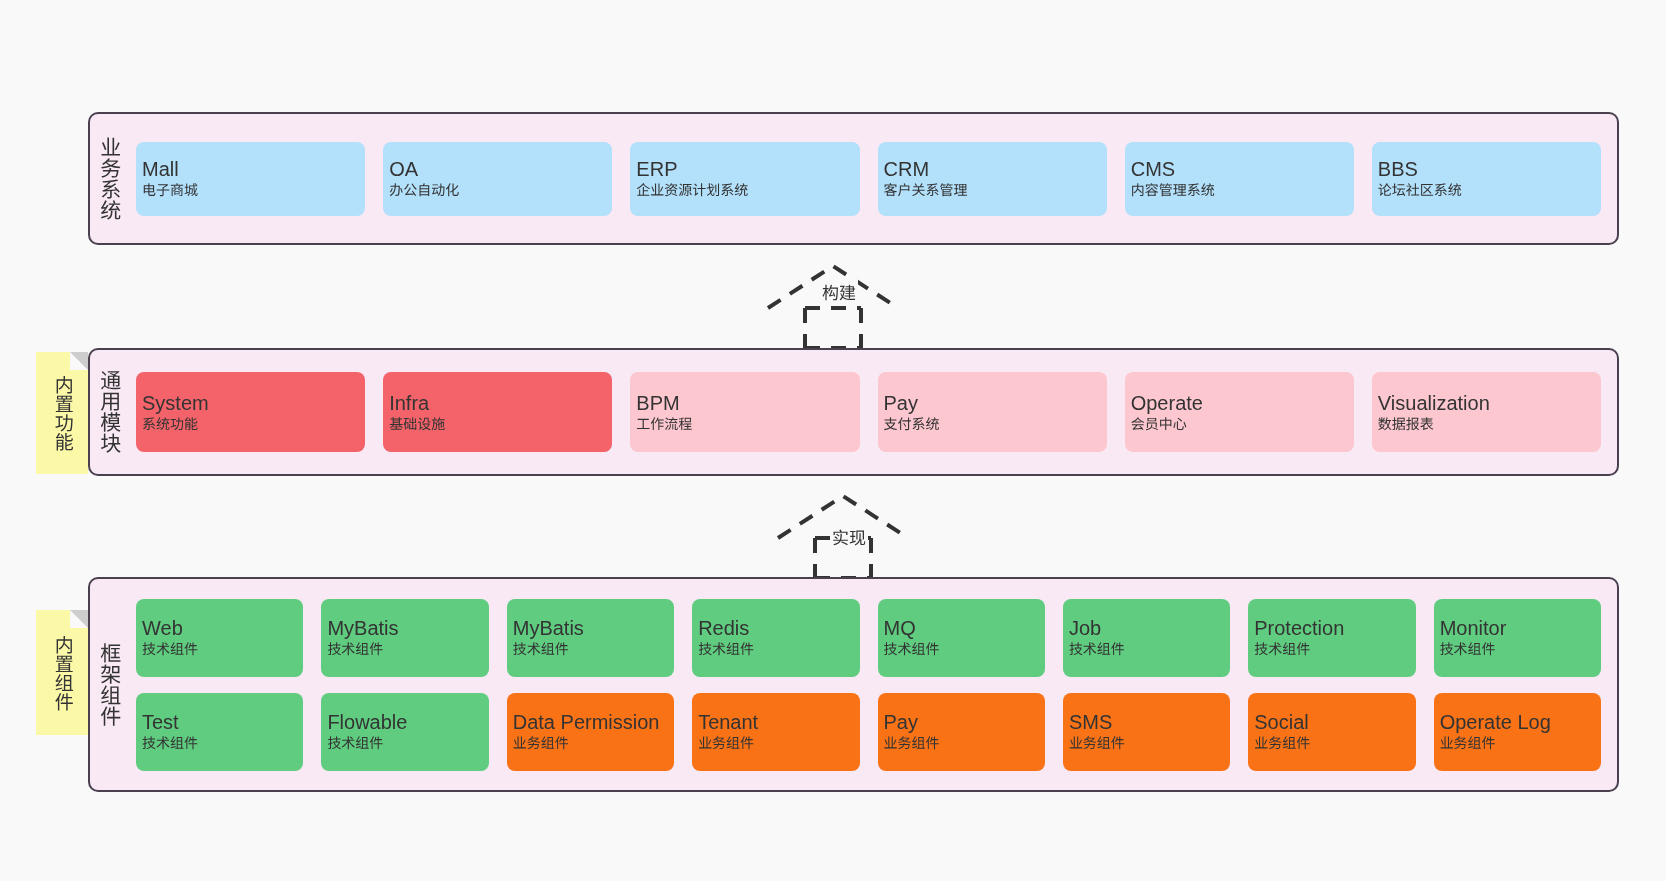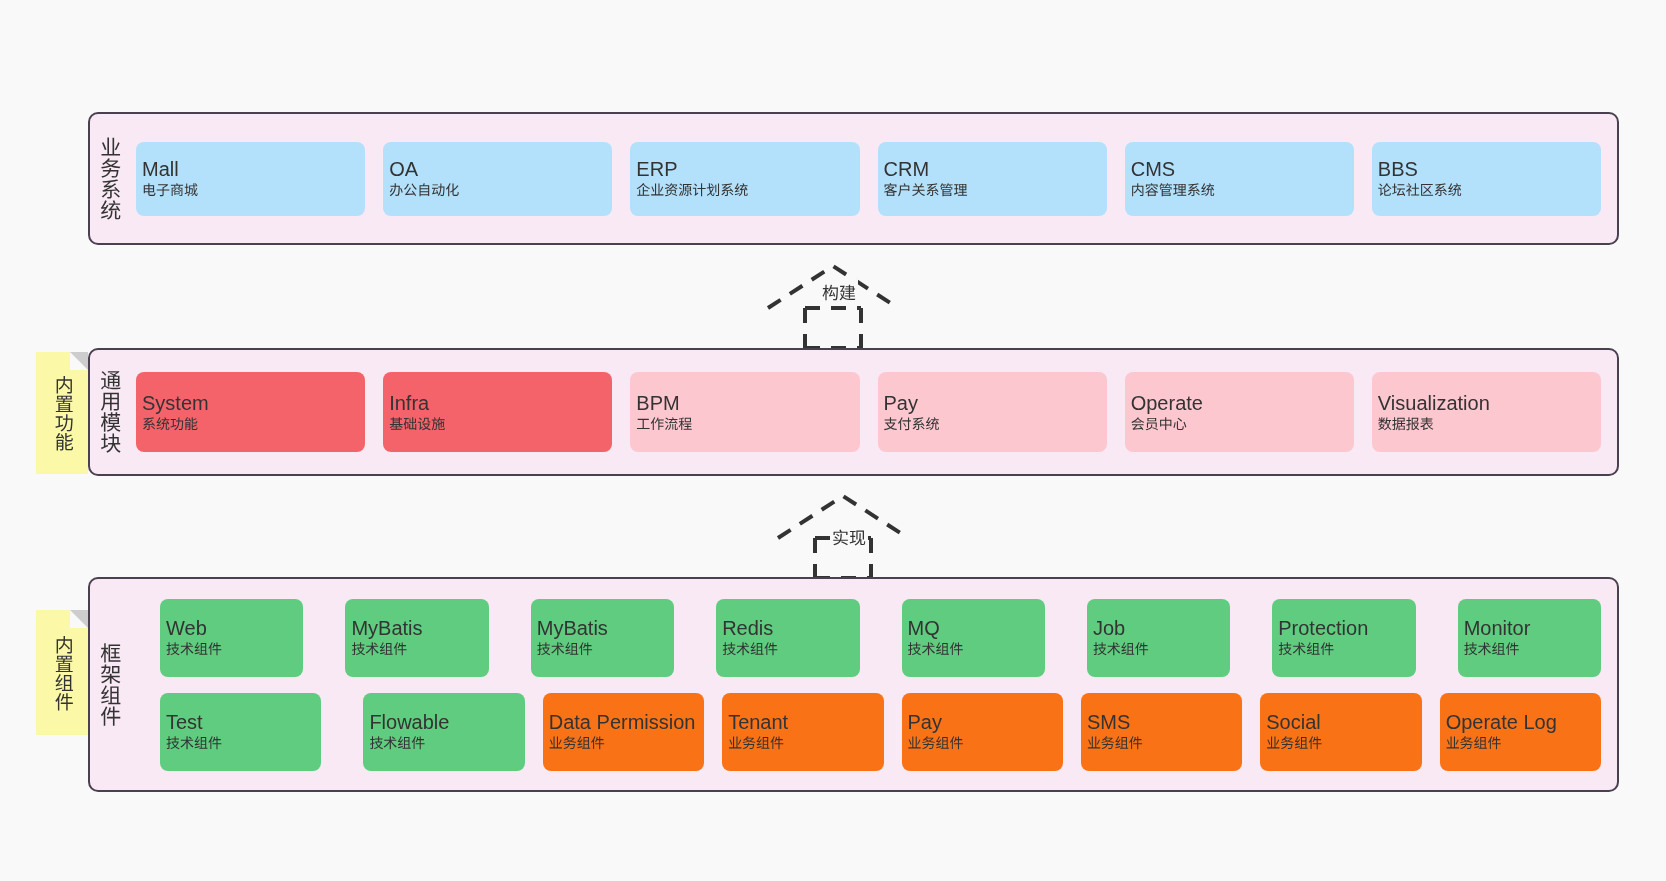--- a/index.html
+++ b/index.html
@@ -65,21 +65,21 @@
     padding:4px 6px;
     user-select:none;
   }
   .cell .en{font-size:20px;color:#333;}
   .cell .cn{font-size:14px;color:#333;}
 
   
   .c-blue       {background:#b3e0fb;}
   .c-red        {background:#f4636a;}
   .c-pink       {background:#fcc7cf;}
-  .c-green      {background:#5fcc7f;margin-left:24px;}
+  .c-green      {background:#5fcc7f;}
   .c-lightgreen {background:#f97316;}
 
   
   #layer-business {left:88px; top:112px; width:1531px; height:133px;}
   #layer-business .layer-body{height:100%;}
   #layer-business .row{height:74px;}
 
   #layer-common   {left:88px; top:348px; width:1531px; height:128px;}
   #layer-common .row{height:80px;}
 

